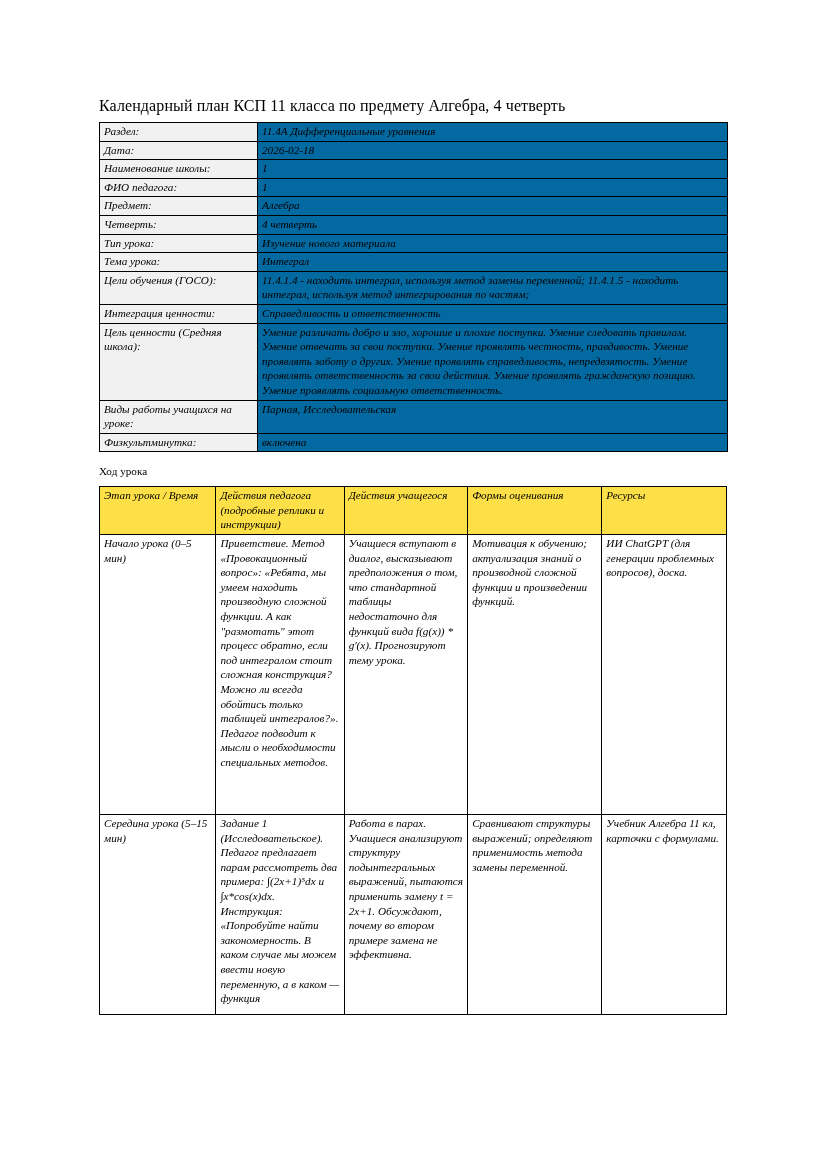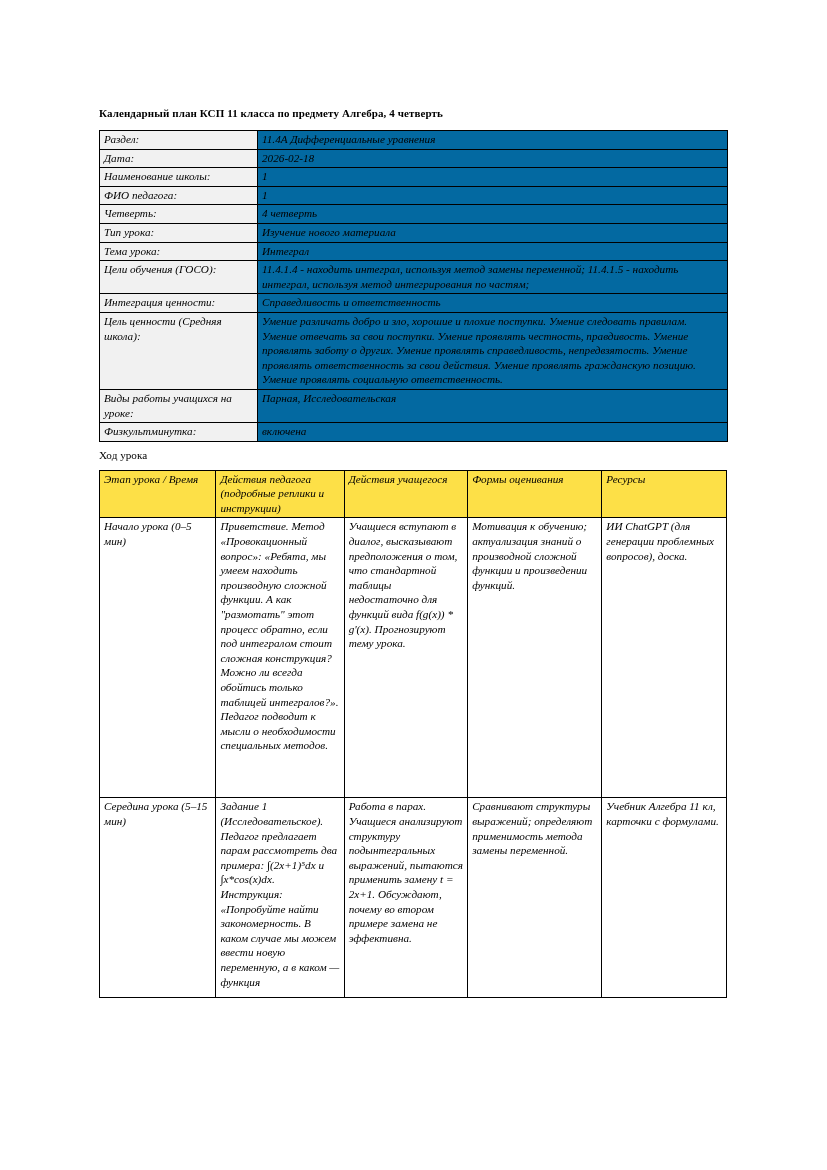--- a/index.html
+++ b/index.html
@@ -24,24 +24,24 @@
     background: #ffffff;
     box-sizing: border-box;
   }
   .content {
     position: absolute;
     left: 99px;
     top: 98px;
     width: 628px;
   }
   .doc-title {
-    font-size: 11px;
+    font-size: 16px;
     line-height: 15px;
-    margin: 8px 0 9px 0;
-    font-weight: bold;
+    margin: 0 0 9px 0;
+    font-weight: normal;
     letter-spacing: 0.1px;
   }
   table {
     border-collapse: collapse;
     table-layout: fixed;
     width: 628px;
     border: 1px solid #000;
   }
   table td, table th {
     border: 1px solid #000;
@@ -61,21 +61,21 @@
   #info-table col.c-value { width: 470px; }
   #info-table td.label-cell {
     background: #f1f1f1;
   }
   #info-table td.value-cell {
     background: #0369a1;
   }
   .section-caption {
     font-size: 11.2px;
     line-height: 15px;
-    margin: 6px 0 7px 0;
+    margin: 12px 0 7px 0;
   }
   
   #flow-table col.f1 { width: 98px; }
   #flow-table col.f2 { width: 108px; }
   #flow-table col.f3 { width: 104px; }
   #flow-table col.f4 { width: 113px; }
   #flow-table col.f5 { width: 105px; }
   #flow-table thead td {
     background: #fde047;
   }
@@ -107,20 +107,24 @@
           <td class="label-cell">Дата:</td>
           <td class="value-cell">2026-02-18</td>
         </tr>
         <tr>
           <td class="label-cell">Наименование школы:</td>
           <td class="value-cell">1</td>
         </tr>
         <tr>
           <td class="label-cell">ФИО педагога:</td>
           <td class="value-cell">1</td>
+        </tr>
+        <tr>
+          <td class="label-cell">Предмет:</td>
+          <td class="value-cell">Алгебра</td>
         </tr>
         <tr>
           <td class="label-cell">Четверть:</td>
           <td class="value-cell">4 четверть</td>
         </tr>
         <tr>
           <td class="label-cell">Тип урока:</td>
           <td class="value-cell">Изучение нового материала</td>
         </tr>
         <tr>

